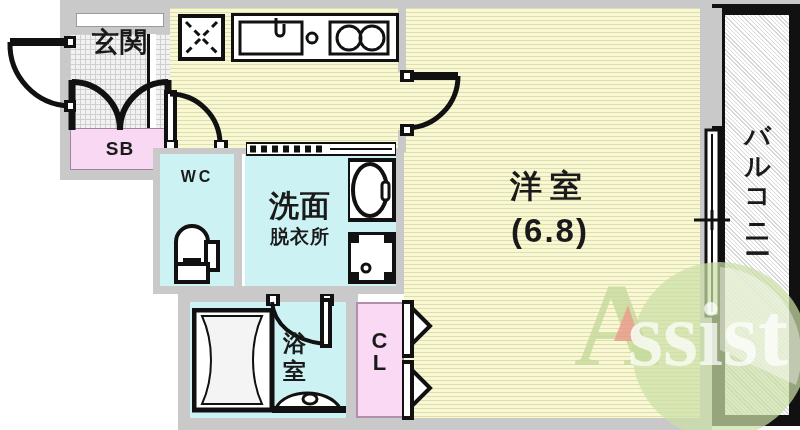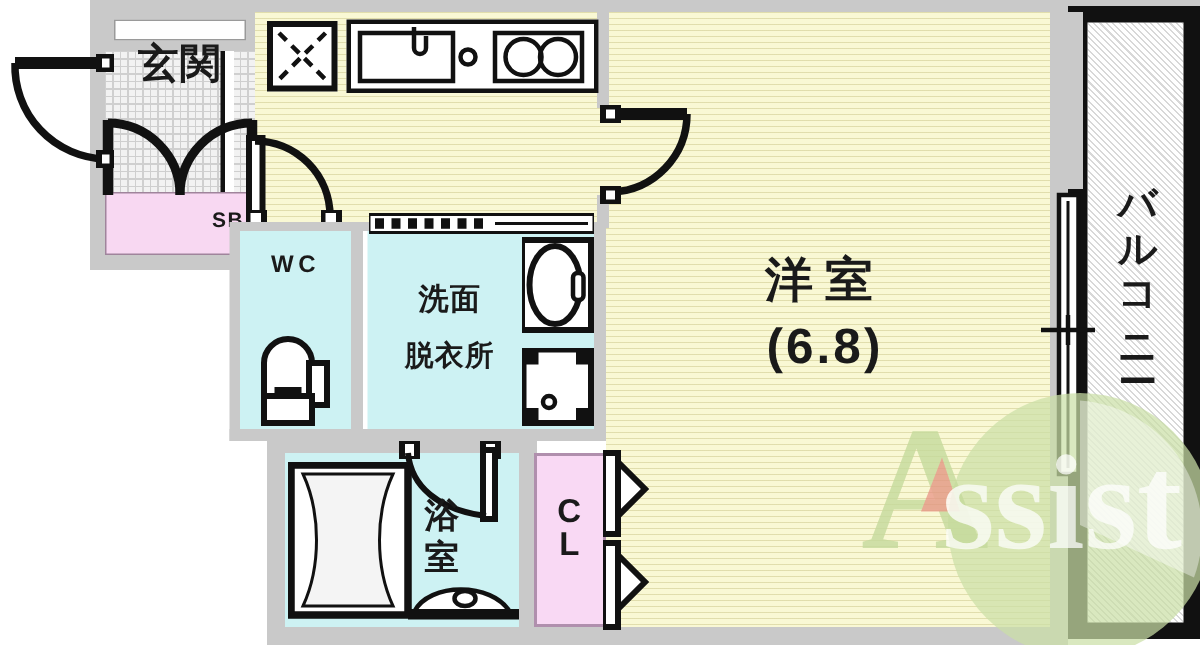--- a/index.html
+++ b/index.html
@@ -65,21 +65,21 @@
 
   <div class="abs r-tile" style="left:70px;top:34px;width:100px;height:98px;"></div>
   <div class="abs wall" style="left:70px;top:8px;width:100px;height:26px;"></div>
   <div class="abs white" style="left:76px;top:13px;width:88px;height:14px;border:1px solid #9a9a9a;"></div>
 
   <div class="abs wall" style="left:140px;top:34px;width:30px;height:0px;"></div>
   <div class="abs blk" style="left:147px;top:34px;width:3px;height:98px;"></div>
   <div class="abs white" style="left:150px;top:34px;width:6px;height:98px;"></div>
 
   <div class="abs r-pink" style="left:70px;top:128px;width:100px;height:42px;border:1px solid #a0849c;"></div>
-  <div class="lbl" style="left:70px;top:138px;width:100px;font-size:14px;padding-left:32px;">SB</div>
+  <div class="lbl" style="left:70px;top:138px;width:100px;font-size:19px;">SB</div>
 
   <div class="lbl lbl-jp" style="left:70px;top:24px;width:100px;font-size:27px;">玄関</div>
 
   <div class="abs" style="left:68px;top:76px;width:106px;height:58px;">
     <svg width="106" height="58" viewBox="0 0 106 58">
       <path d="M4 4 L4 54" stroke="#111" stroke-width="7" fill="none"></path>
       <path d="M4 6 A48 48 0 0 1 52 54" stroke="#111" stroke-width="6" fill="none"></path>
       <path d="M100 4 L100 54" stroke="#111" stroke-width="7" fill="none"></path>
       <path d="M100 6 A48 48 0 0 0 52 54" stroke="#111" stroke-width="6" fill="none"></path>
     </svg>
@@ -158,21 +158,21 @@
   <div class="abs wall" style="left:242px;top:286px;width:162px;height:8px;"></div>
 
   <div class="abs" style="left:246px;top:142px;width:150px;height:14px;">
     <svg width="150" height="14" viewBox="0 0 150 14">
       <rect x="0" y="1" width="150" height="12" fill="#fff" stroke="#111" stroke-width="2"></rect>
       <line x1="4" y1="7" x2="80" y2="7" stroke="#111" stroke-width="7" stroke-dasharray="6,5"></line>
       <line x1="84" y1="7" x2="146" y2="7" stroke="#111" stroke-width="2"></line>
     </svg>
   </div>
 
-  <div class="lbl lbl-jp" style="left:245px;top:186px;width:110px;font-size:20px;">洗面</div>
+  <div class="lbl lbl-jp" style="left:245px;top:186px;width:110px;font-size:30px;">洗面</div>
   <div class="lbl lbl-jp" style="left:240px;top:224px;width:120px;font-size:19px;">脱衣所</div>
 
   <div class="abs" style="left:348px;top:158px;width:48px;height:66px;">
     <svg width="48" height="66" viewBox="0 0 48 66">
       <rect x="0" y="2" width="46" height="60" fill="#fff" stroke="#111" stroke-width="4"></rect>
       <ellipse cx="22" cy="32" rx="17" ry="26" fill="#fff" stroke="#111" stroke-width="4"></ellipse>
       <rect x="34" y="24" width="7" height="18" rx="3" fill="#fff" stroke="#111" stroke-width="3"></rect>
     </svg>
   </div>
 

